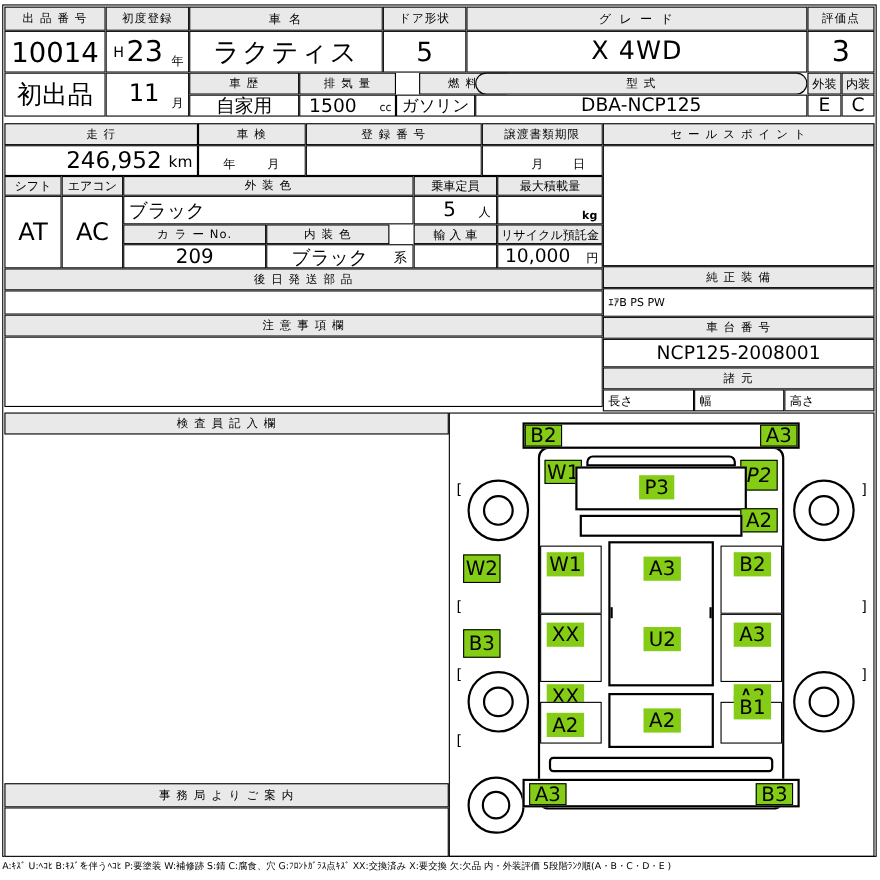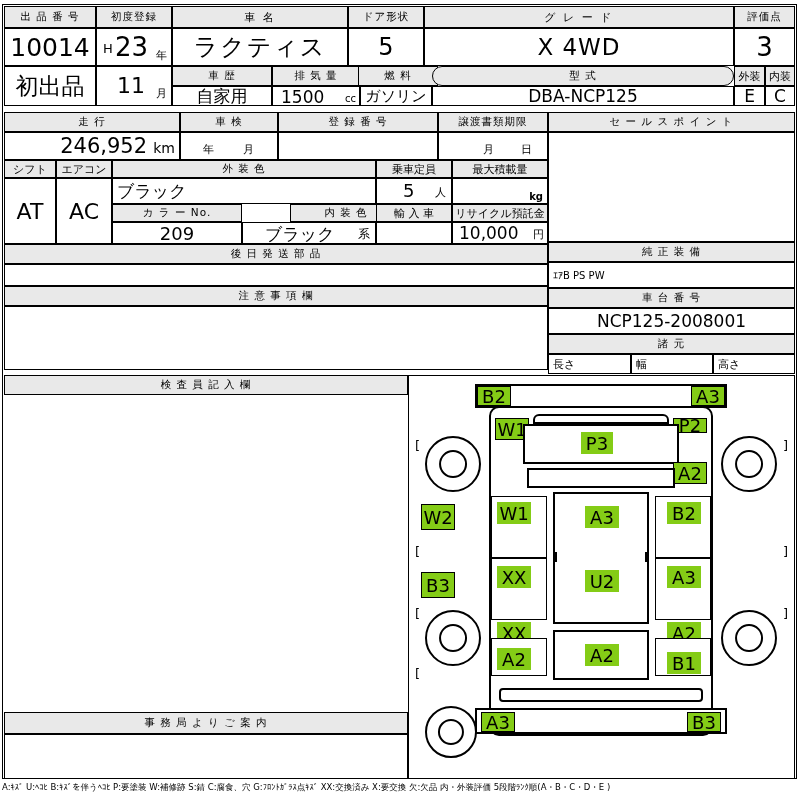--- a/index.html
+++ b/index.html
@@ -77,21 +77,21 @@
 
   <div class="bx lbl ctr hdr-s" style="left:172px; top:66px; width:100px; height:20px;">車 歴</div>
   <div class="bx ctr" style="left:172px; top:86px; width:100px; height:20px; font-size:17px;">自家用</div>
 
   <div class="bx lbl ctr hdr-s" style="left:272px; top:66px; width:88px; height:20px;">排 気 量</div>
   <div class="bx" style="left:272px; top:86px; width:88px; height:20px;">
     <span style="position:absolute; left:8px; top:0px; font-size:17px;">1500</span>
     <span style="position:absolute; right:3px; bottom:1px; font-size:10px;">cc</span>
   </div>
 
-  <div class="bx lbl ctr hdr-s" style="left:358px; top:66px; width:80px; height:20px;">燃 料</div>
+  <div class="bx lbl ctr hdr-s" style="left:381px; top:66px; width:80px; height:20px;">燃 料</div>
   <div class="bx ctr" style="left:360px; top:86px; width:72px; height:20px; font-size:15px;">ガソリン</div>
 
   <div class="bx lbl ctr hdr-s" style="left:432px; top:66px; width:302px; height:20px;border-radius:10px;">型 式</div>
   <div class="bx ctr" style="left:432px; top:86px; width:302px; height:20px; font-size:17px;">DBA-NCP125</div>
 
   <div class="bx lbl ctr xs" style="left:734px; top:66px; width:31px; height:20px;">外装</div>
   <div class="bx lbl ctr xs" style="left:765px; top:66px; width:30px; height:20px;">内装</div>
   <div class="bx ctr" style="left:734px; top:86px; width:31px; height:20px; font-size:17px;">E</div>
   <div class="bx ctr" style="left:765px; top:86px; width:30px; height:20px; font-size:17px;">C</div>
 
@@ -131,21 +131,21 @@
   <div class="bx lbl ctr xs" style="left:452px; top:160px; width:96px; height:18px;">最大積載量</div>
   <div class="bx" style="left:376px; top:178px; width:76px; height:26px;">
     <span style="position:absolute; left:26px; top:1px; font-size:18px;">5</span>
     <span style="position:absolute; right:5px; top:6px; font-size:11px;">人</span>
   </div>
   <div class="bx" style="left:452px; top:178px; width:96px; height:26px;">
     <span style="position:absolute; right:4px; bottom:1px; font-size:10px;font-weight:bold;">kg</span>
   </div>
 
   <div class="bx lbl ctr hdr-s" style="left:112px; top:204px; width:130px; height:18px;">カ ラ ー No.</div>
-  <div class="bx lbl ctr hdr-s" style="left:242px; top:204px; width:112px; height:18px;margin-left:48px;">内 装 色</div>
+  <div class="bx lbl ctr hdr-s" style="left:242px; top:204px; width:112px; height:18px;">内 装 色</div>
   <div class="bx ctr" style="left:112px; top:222px; width:130px; height:22px; font-size:18px;">209</div>
   <div class="bx" style="left:242px; top:222px; width:134px; height:22px;">
     <span style="position:absolute; left:22px; top:0px; font-size:17px;">ブラック</span>
     <span style="position:absolute; right:5px; top:3px; font-size:12px;">系</span>
   </div>
 
   <div class="bx lbl ctr xs" style="left:376px; top:204px; width:76px; height:18px;">輸 入 車</div>
   <div class="bx lbl ctr xs" style="left:452px; top:204px; width:96px; height:18px;">リサイクル預託金</div>
   <div class="bx" style="left:376px; top:222px; width:76px; height:22px;"></div>
   <div class="bx" style="left:452px; top:222px; width:96px; height:22px;">
@@ -181,21 +181,21 @@
     <div class="wheel" style="left:312px; top:234px; width:56px; height:56px;"></div>
     <div class="wheel" style="left:16px; top:330px; width:52px; height:52px;"></div>
 
     <div class="bx" style="left:80px; top:30px; width:224px; height:330px; border:2px solid #000; border-radius:10px;"></div>
 
     <div class="bx" style="left:66px; top:8px; width:252px; height:24px; border:2px solid #000;"></div>
     <div class="dcell" style="left:68px; top:10px; width:34px; height:20px; border:1.5px solid #000;">B2</div>
     <div class="dcell" style="left:282px; top:10px; width:34px; height:20px; border:1.5px solid #000;">A3</div>
 
     <div class="dcell" style="left:86px; top:42px; width:34px; height:22px;">W1</div>
-    <div class="dcell" style="left:264px; top:42px; width:34px; height:15px;">P2</div>
+    <div class="dcell" style="left:264px; top:42px; width:34px; height:28px;font-style:italic;">P2</div>
 
     <div class="bx" style="left:124px; top:38px; width:136px; height:10px; border:2px solid #000; border-radius:6px 6px 0 0;"></div>
     <div class="bx" style="left:114px; top:48px; width:156px; height:40px; border:2px solid #000;"></div>
     <div class="dcell" style="left:172px; top:56px; width:32px; height:22px; border:none;">P3</div>
 
     <div class="dcell" style="left:264px; top:86px; width:34px; height:22px;">A2</div>
 
     <div class="bx" style="left:118px; top:92px; width:148px; height:20px; border:2px solid #000;"></div>
 
     <div class="dcell" style="left:12px; top:128px; width:34px; height:26px; border:1.5px solid #000;">W2</div>
@@ -214,21 +214,21 @@
     <div class="bx" style="left:144px; top:116px; width:96px; height:132px; border:2px solid #000;"></div>
     <div class="dcell" style="left:176px; top:130px; width:34px; height:22px; border:none;">A3</div>
     <div class="dcell" style="left:176px; top:194px; width:34px; height:22px; border:none;">U2</div>
 
     <div class="dcell" style="left:88px; top:246px; width:34px; height:22px; border:none;">XX</div>
     <div class="dcell" style="left:258px; top:246px; width:34px; height:22px; border:none;">A2</div>
 
     <div class="bx" style="left:82px; top:262px; width:56px; height:38px; border:1.5px solid #000;"></div>
     <div class="dcell" style="left:88px; top:272px; width:34px; height:22px; border:none;">A2</div>
     <div class="bx" style="left:246px; top:262px; width:56px; height:38px; border:1.5px solid #000;"></div>
-    <div class="dcell" style="left:258px; top:276px; width:34px; height:22px; border:none;text-align:right;">B1</div>
+    <div class="dcell" style="left:258px; top:256px; width:34px; height:22px; border:none;text-align:right;">B1</div>
 
     <div class="bx" style="left:144px; top:254px; width:96px; height:50px; border:2px solid #000;"></div>
     <div class="dcell" style="left:176px; top:268px; width:34px; height:22px; border:none;">A2</div>
 
     <div class="bx" style="left:90px; top:312px; width:204px; height:14px; border:2px solid #000; border-radius:4px;"></div>
     <div class="bx" style="left:66px; top:332px; width:252px; height:26px; border:2px solid #000;"></div>
     <div class="dcell" style="left:72px; top:336px; width:34px; height:20px; border:1.5px solid #000;">A3</div>
     <div class="dcell" style="left:278px; top:336px; width:34px; height:20px; border:1.5px solid #000;">B3</div>
 
     <div class="brkt" style="left:6px; top:62px;">[</div>

